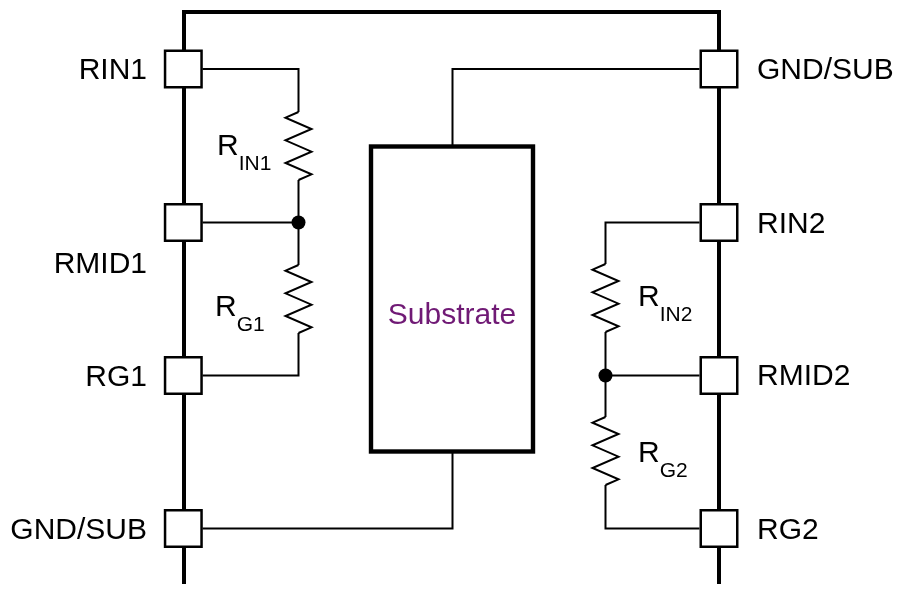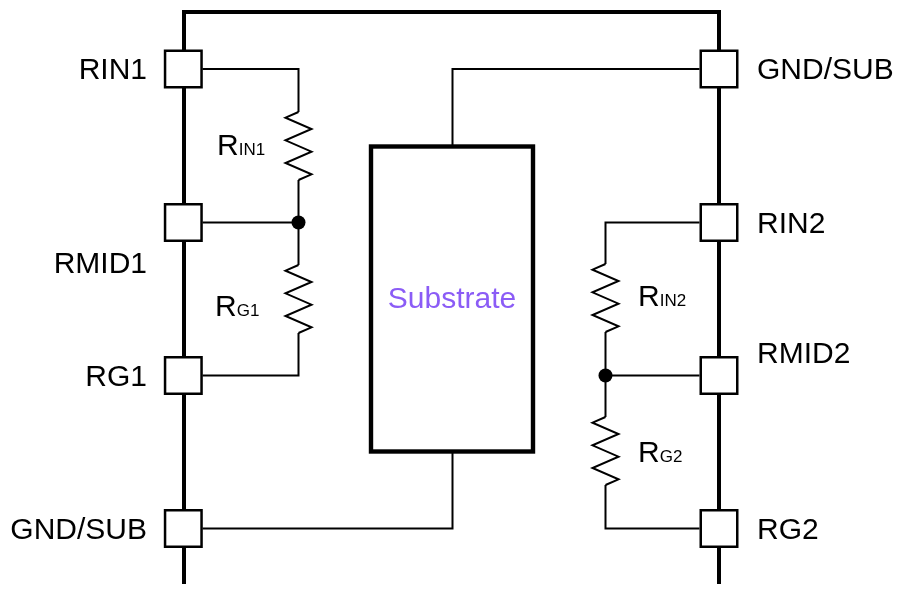--- a/index.html
+++ b/index.html
@@ -34,33 +34,34 @@
   }
   .res-label {
     position: absolute;
     font-size: 30px;
     line-height: 34px;
     white-space: nowrap;
     transform: translateY(-50%);
     color: #000000;
   }
   .res-label sub {
-    font-size: 17px;
+    font-size: 21px;
     line-height: 0;
     vertical-align: baseline;
     position: relative;
-    top: 0;
+    top: 15px;
   }
   .substrate-label {
     position: absolute;
     font-size: 30px;
     line-height: 34px;
     white-space: nowrap;
     transform: translate(-50%, -50%);
-    color: #8b5cf6;
+    color: #701a75;
+    margin-top: 16px;
   }
 </style>
 </head>
 <body>
 
 <div id="stage">
 
   <svg id="schematic-svg" width="900" height="600" viewBox="0 0 900 600">
 
     <rect x="184" y="12" width="535" height="574" fill="none" stroke="#000000" stroke-width="4"></rect>
@@ -100,21 +101,21 @@
     <rect x="700.75" y="510.25" width="36.5" height="36.5" fill="#ffffff" stroke="#000000" stroke-width="2.5"></rect>
   </svg>
 
   <div class="pin-label left-side" style="right:753px; top:69px;">RIN1</div>
   <div class="pin-label left-side" style="right:753px; top:222.5px;margin-top:40px;">RMID1</div>
   <div class="pin-label left-side" style="right:753px; top:375.5px;">RG1</div>
   <div class="pin-label left-side" style="right:753px; top:528.5px;">GND/SUB</div>
 
   <div class="pin-label" style="left:757px; top:69px;">GND/SUB</div>
   <div class="pin-label" style="left:757px; top:222.5px;">RIN2</div>
-  <div class="pin-label" style="left:757px; top:353px;">RMID2</div>
+  <div class="pin-label" style="left:757px; top:375px;">RMID2</div>
   <div class="pin-label" style="left:757px; top:528.5px;">RG2</div>
 
   <div class="res-label" style="left:217px; top:144.5px;"><span>R</span><sub>IN1</sub></div>
   <div class="res-label" style="left:215px; top:306px;"><span>R</span><sub>G1</sub></div>
   <div class="res-label" style="left:638px; top:296px;"><span>R</span><sub>IN2</sub></div>
   <div class="res-label" style="left:638px; top:451.5px;"><span>R</span><sub>G2</sub></div>
 
   <div class="substrate-label" style="left:452px; top:298px;">Substrate</div>
 
 </div>

